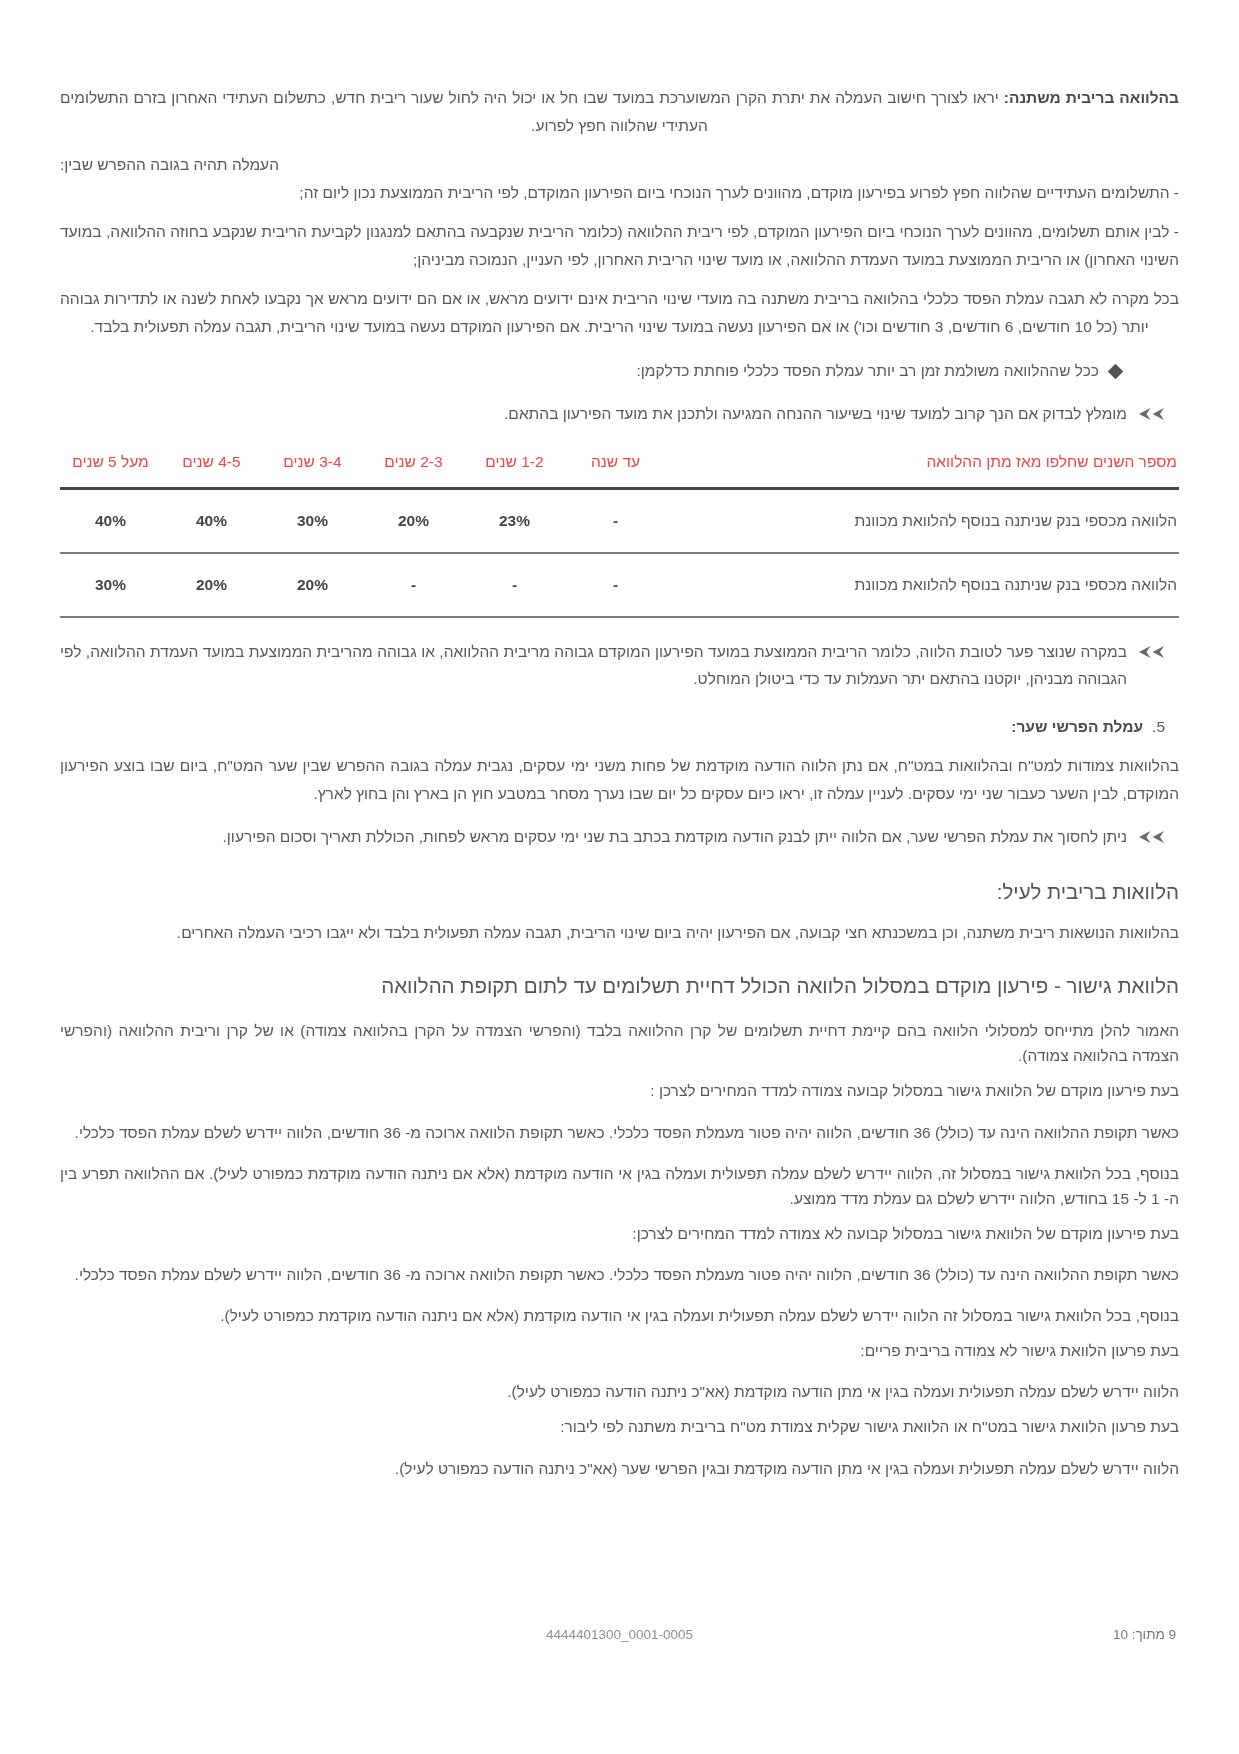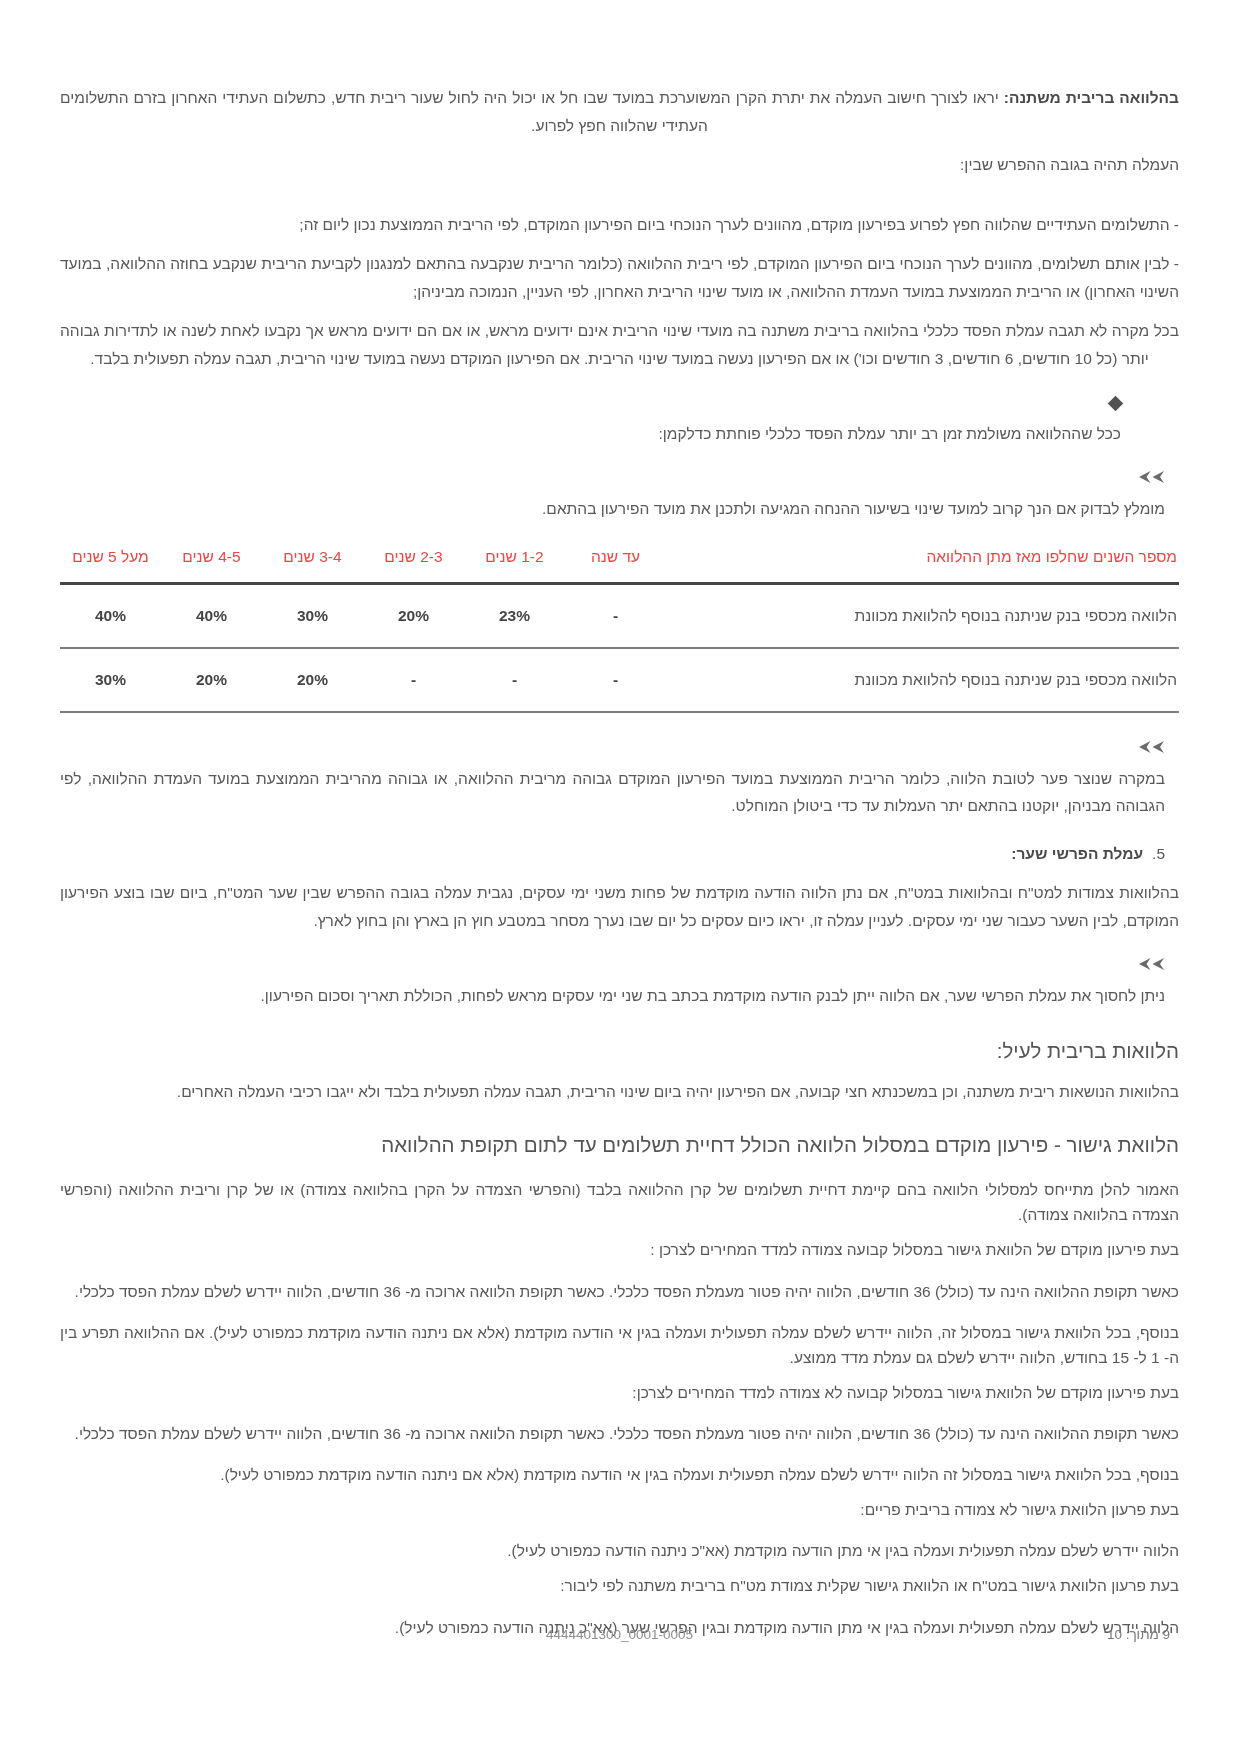--- a/index.html
+++ b/index.html
@@ -26,35 +26,34 @@
   p { margin: 0; }
   .para {
     text-align: justify;
     margin-bottom: 12px;
   }
   .para.center-last {
     text-align: justify;
     text-align-last: center;
   }
   .line-center {
-    text-align: right;
-    margin-bottom: 32px;
+    text-align: left;
+    margin-bottom: 0;
   }
   .bold-lead {
     font-weight: bold;
     color: #4a4a4c;
   }
   .dash-item { margin-bottom: 12px; }
 
   .bullet {
     display: flex;
     align-items: flex-start;
     gap: 11px;
     margin: 16px 0;
-    flex-direction: column;
   }
   .diamond-row { padding-right: 58px; }
   .chevron-row { padding-right: 14px; }
   .bullet-text { text-align: justify; flex: 1; }
   .diamond {
     width: 11px; height: 11px;
     background: #525254;
     transform: rotate(45deg);
     margin-top: 9px;
     flex: 0 0 auto;
@@ -118,21 +117,21 @@
   }
   .footer-code {
     position: absolute;
     left: 50%;
     transform: translateX(-50%);
     direction: ltr;
     color: #8e8e90;
   }
   .footer-page {
     position: absolute;
-    right: 69px;
+    right: 63px;
     color: #77787a;
     margin-left: 33px;
   }
 </style>
 </head>
 <body>
 
 <div class="page">
   <div class="content">
 

